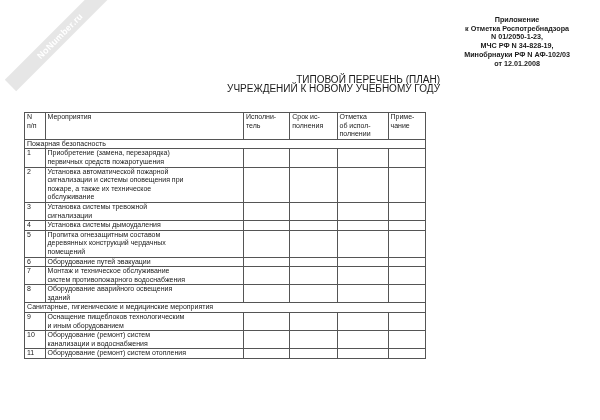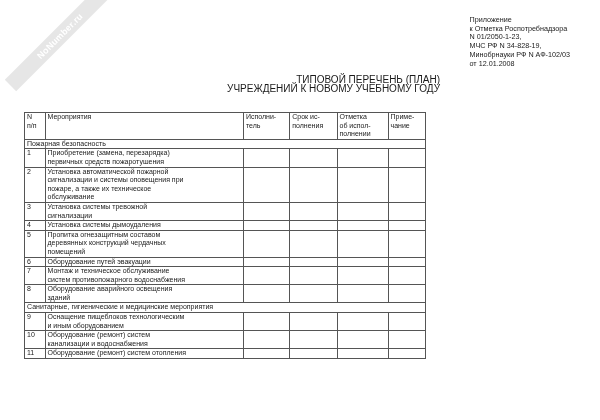--- a/index.html
+++ b/index.html
@@ -7,22 +7,22 @@
     width: 600px; height: 420px; background: #ffffff; position: relative; overflow: hidden;
     font-family: "Liberation Sans", sans-serif; color: #1a1a1a;
   }
   .watermark {
     position: absolute; left: -10px; top: 28px; width: 140px; height: 16px;
     background: #e6e6e6; transform: rotate(-45deg); transform-origin: center;
     color: #ffffff; font-size: 9px; font-weight: bold; text-align: center; line-height: 16px;
     letter-spacing: 0.3px;
   }
   .appendix {
-    position: absolute; right: 30px; top: 16px; text-align: left;
-    font-size: 7.2px; line-height: 8.7px;
+    position: absolute; right: 30px; top: 16px; text-align: center;
+    font-size: 7.2px; line-height: 8.7px; font-weight: bold;
   }
   .appendix div { white-space: nowrap; }
   .title {
     position: absolute; left: 180px; width: 260px; top: 76px; text-align: right;
     font-size: 10px; line-height: 8.5px;
   }
   .title div { white-space: nowrap; }
   table.plan {
     position: absolute; left: 24px; top: 112px; width: 402px;
     border-collapse: collapse; font-size: 7px; line-height: 8.6px;

